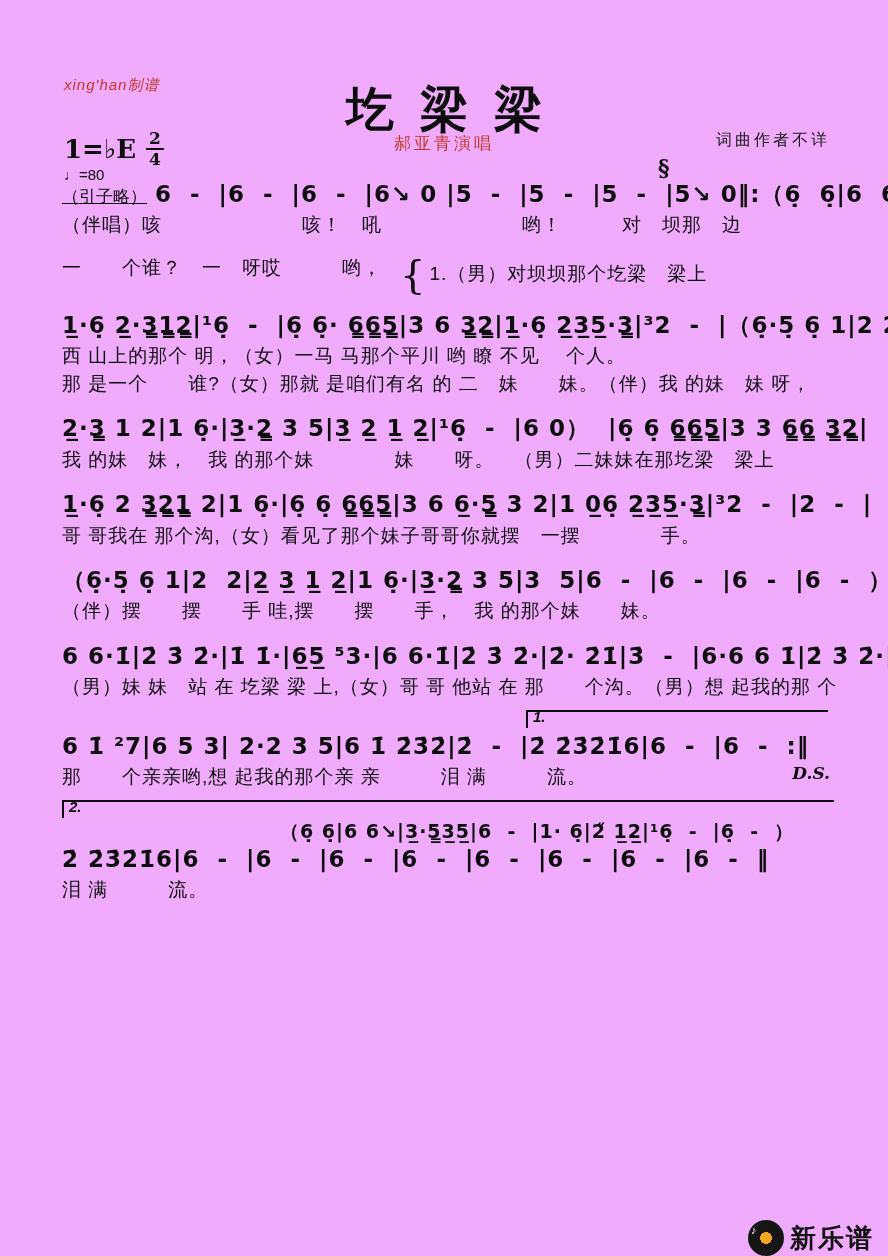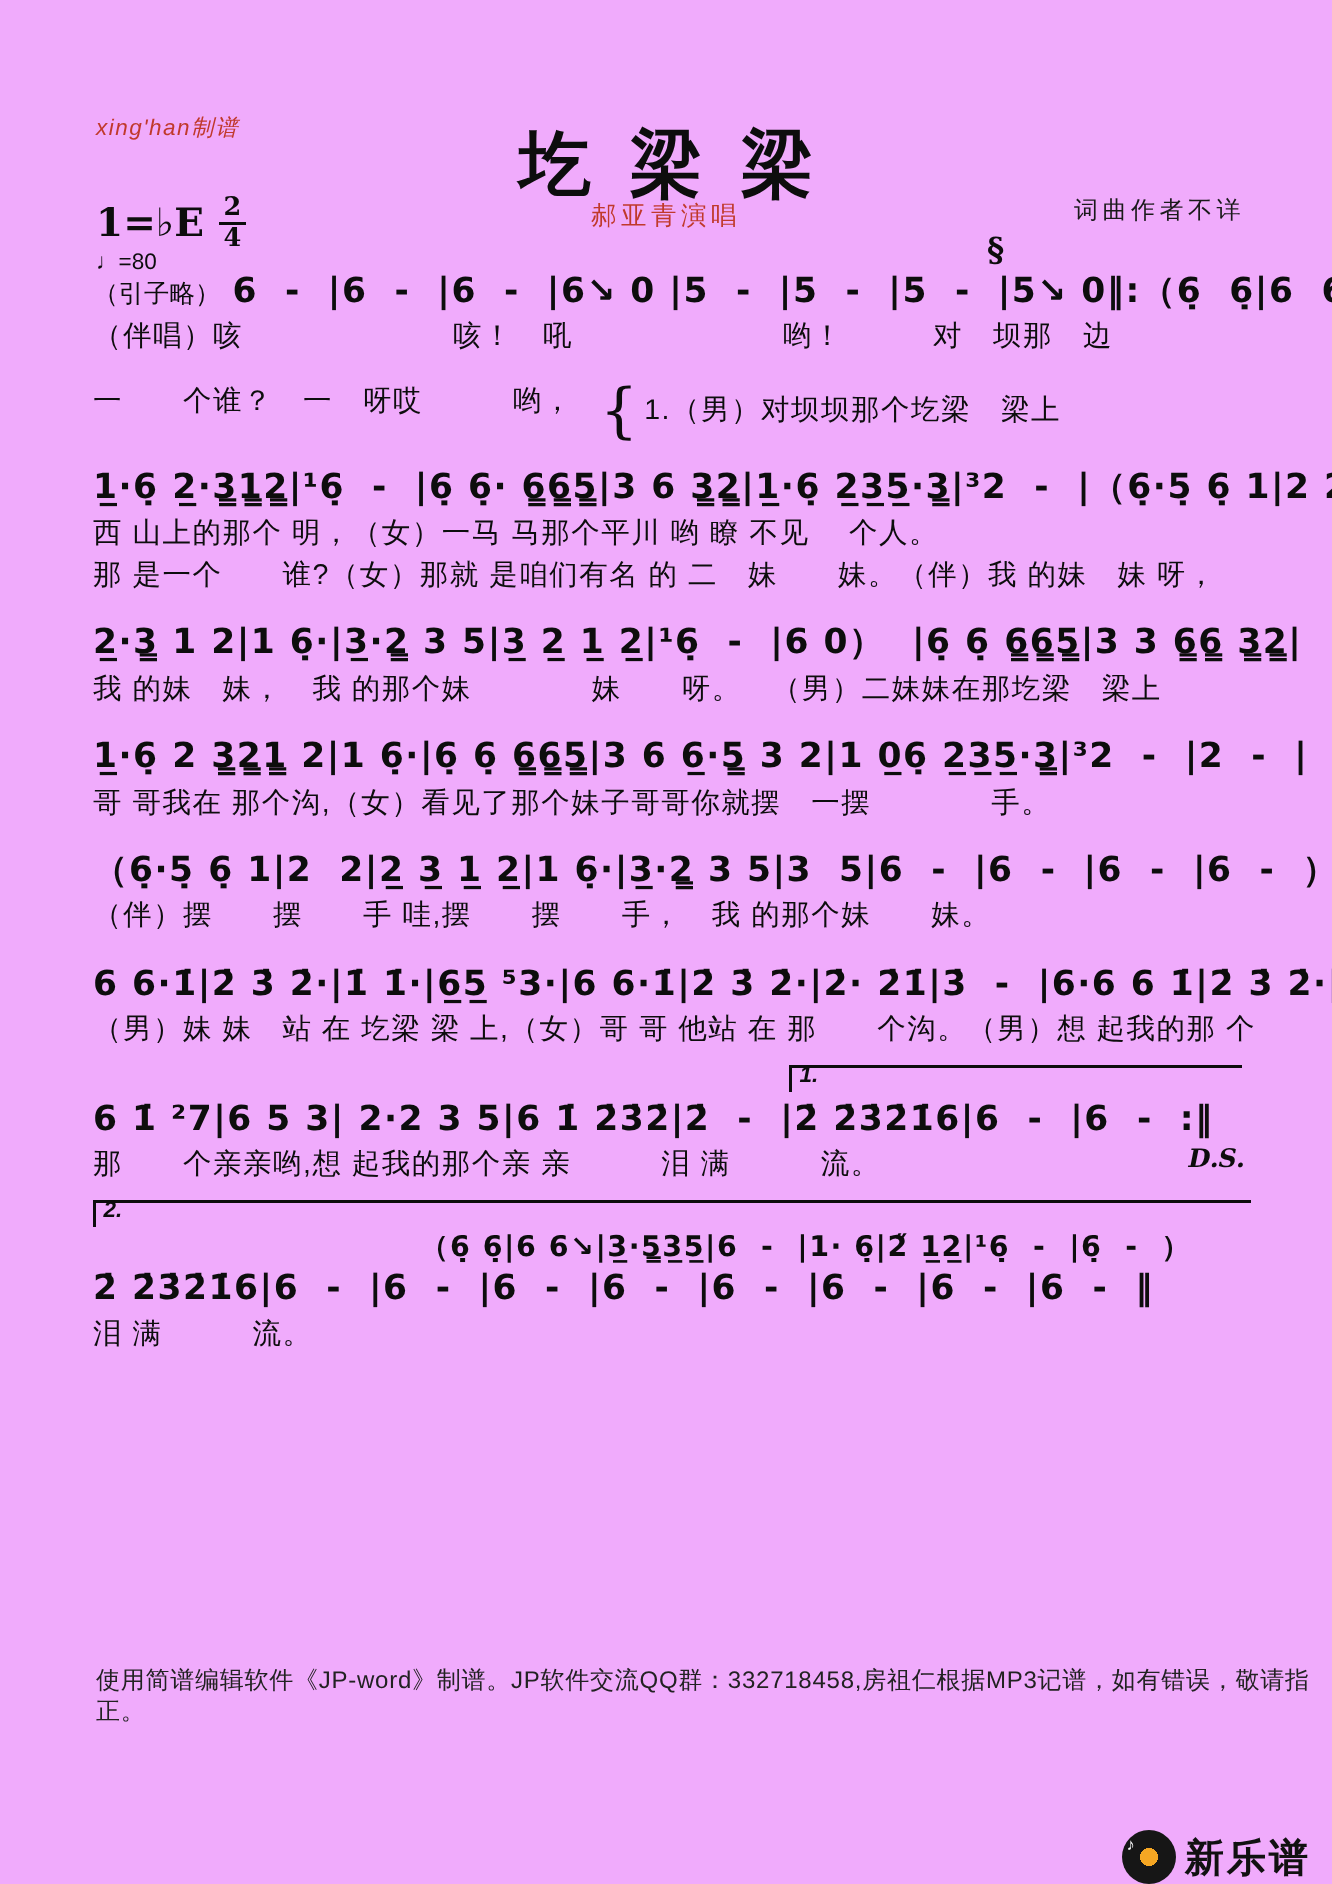--- a/index.html
+++ b/index.html
@@ -14,21 +14,21 @@
   .performer{position:absolute; left:0; top:132px; width:100%; text-align:center; font-size:17px; color:#c0392b; letter-spacing:3px;}
   .author{position:absolute; right:58px; top:130px; font-size:16px; letter-spacing:3px; color:#1a1a1a;}
   .keyrow{position:absolute; left:64px; top:130px; font-size:26px; font-weight:bold; font-family:"DejaVu Serif",serif; display:flex; align-items:center;}
   .meter{display:inline-flex; flex-direction:column; margin-left:10px; font-size:17px; line-height:1; text-align:center;}
   .meter .top{border-bottom:2px solid #0d0d0d; padding:0 3px 1px;}
   .meter .bot{padding-top:1px;}
   .tempo{position:absolute; left:64px; top:166px; font-size:15px; font-weight:normal;}
   .score{position:absolute; left:62px; top:178px; width:772px;}
   .system{position:relative; margin-bottom:15px;}
   .notline{display:flex; align-items:baseline;}
-  .prefix{font-size:17px; white-space:pre; padding-right:8px;}
+  .prefix{font-size:17px; white-space:pre; padding-right:8px;text-decoration:underline;}
   .notation{font-family:"DejaVu Sans",sans-serif; font-weight:bold; font-size:23px; letter-spacing:1px; white-space:pre; line-height:1.45;}
   .notation.small{font-size:19px; margin-left:218px; line-height:1.2;}
   .lyric{font-size:19px; white-space:pre; line-height:1.45; letter-spacing:1px;}
   .lyricflex{display:flex; align-items:flex-start;}
   .verses{display:flex; align-items:center; margin-left:18px;}
   .brace{font-size:40px; font-weight:normal; line-height:1; margin-right:4px; font-family:"DejaVu Serif",serif;}
   .verserows .lyric{line-height:1.5;}
   .segno{position:absolute; left:596px; top:-24px; font-size:22px; font-weight:bold; font-family:"DejaVu Serif",serif;}
   .volta{position:absolute; top:-6px; height:16px; border-top:2px solid #0d0d0d; border-left:2px solid #0d0d0d;}
   .volta .vlabel{font-size:15px; font-style:italic; font-weight:bold; padding-left:5px; position:relative; top:-4px;}
@@ -127,21 +127,20 @@
       <div class="volta volta2">
         <span class="vlabel">2.</span>
       </div>
       <div class="notation small">（6̣ 6̣|6 6↘|3̲·5̳3̲5̲|6  -  |1· 6̣|2̋ 1̲2̲|¹6̣  -  |6̣  -  ）</div>
       <div class="notation">2̇ 2̇3̇2̇1̇6|6  -  |6  -  |6  -  |6  -  |6  -  |6  -  |6  -  |6  -  ‖</div>
       <div class="lyric">泪 满　　　流。</div>
     </div>
 
   </div>
 
-  <div class="footer">使用简谱编辑软件《JP-word》制谱。JP软件交流QQ群：332718458,房祖仁根据MP3记谱，如有错误，敬请指正。</div>
 
   <div class="logo">
     <span class="vinyl">
       <span class="note">♪</span>
     </span>
     <span class="logotext">新乐谱</span>
   </div>
 
 </div>
 

